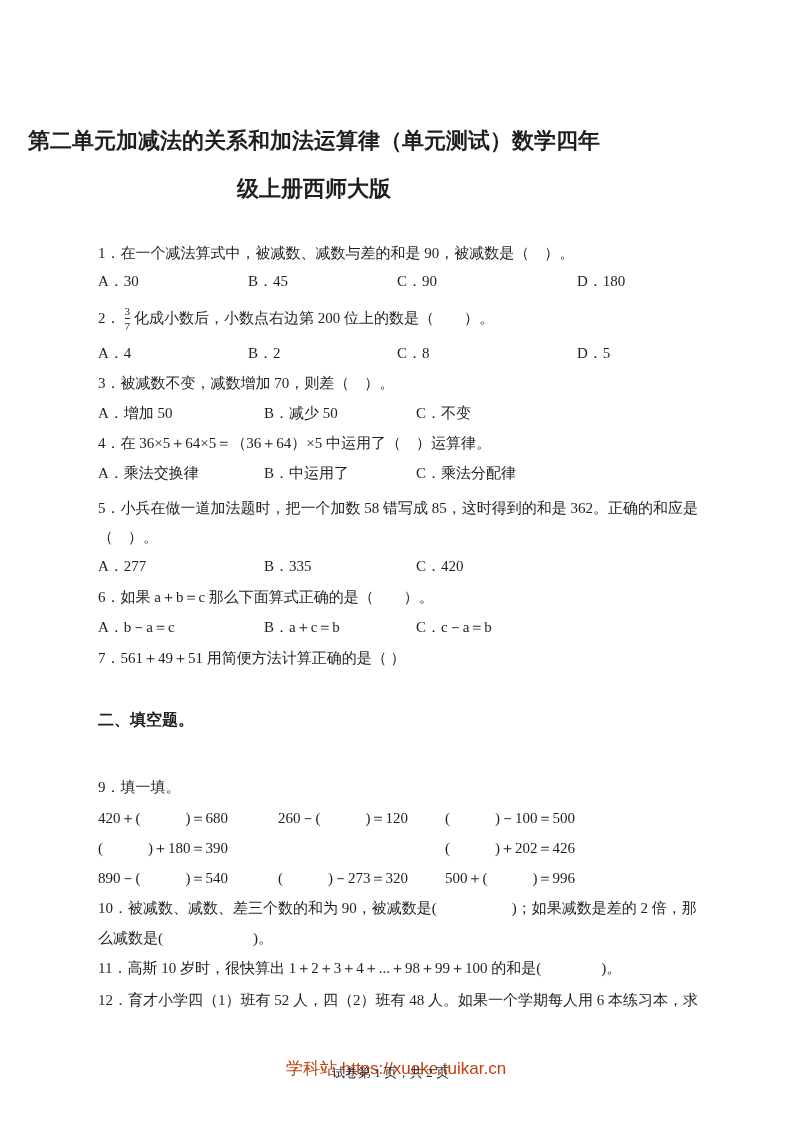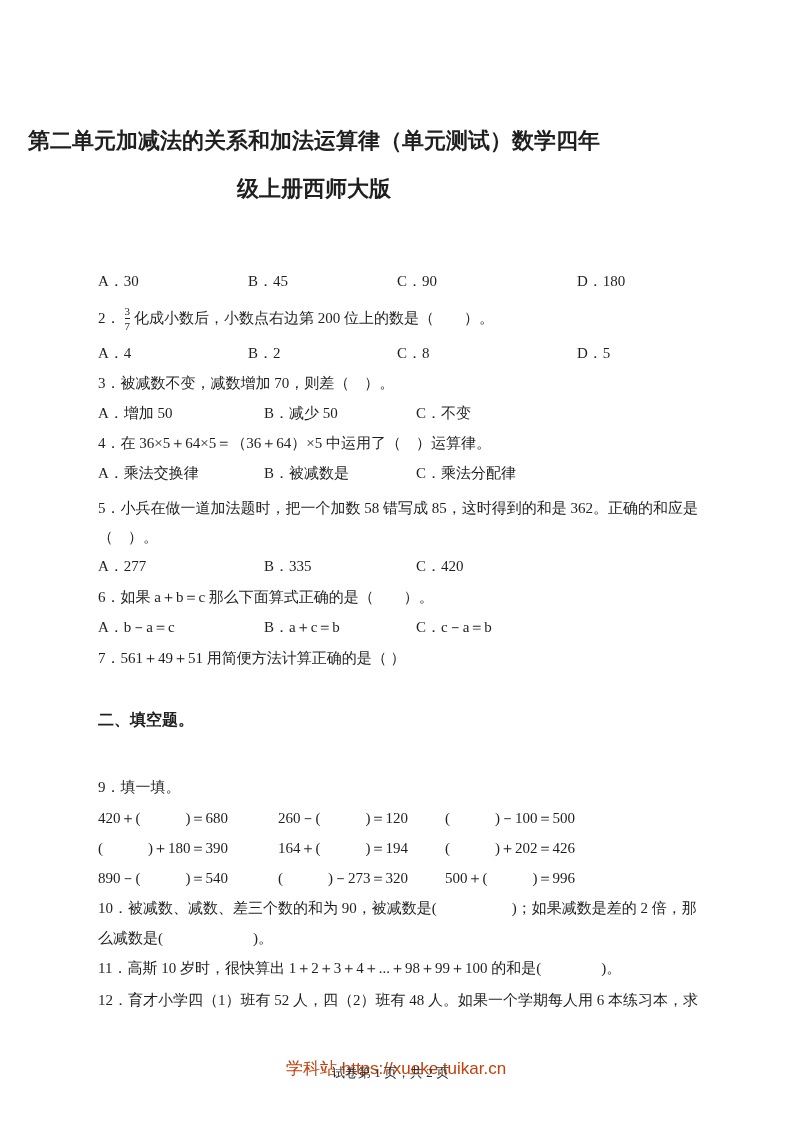--- a/index.html
+++ b/index.html
@@ -44,20 +44,21 @@
 </style>
 </head>
 <body>
 
 <div class="page">
 
   <div class="line title" style="top:118px">第二单元加减法的关系和加法运算律（单元测试）数学四年</div>
   <div class="line title" style="top:166px">级上册西师大版</div>
 
 
+  <div class="line" style="top:238px">1．在一个减法算式中，被减数、减数与差的和是 90，被减数是（　）。</div>
   <div class="line" style="top:266px">
     <span class="opt c4-0">A．30</span>
     <span class="opt c4-1">B．45</span>
     <span class="opt c4-2">C．90</span>
     <span class="opt c4-3">D．180</span>
   </div>
 
   <div class="line flexline" style="top:296px">
     <span>2．</span>
     <span class="fr">
@@ -76,21 +77,21 @@
   <div class="line" style="top:368px">3．被减数不变，减数增加 70，则差（　）。</div>
   <div class="line" style="top:398px">
     <span class="opt c3-0">A．增加 50</span>
     <span class="opt c3-1">B．减少 50</span>
     <span class="opt c3-2">C．不变</span>
   </div>
 
   <div class="line" style="top:428px">4．在 36×5＋64×5＝（36＋64）×5 中运用了（　）运算律。</div>
   <div class="line" style="top:458px">
     <span class="opt c3-0">A．乘法交换律</span>
-    <span class="opt c3-1">B．被减数是</span>
+    <span class="opt c3-1">B．中运用了</span>
     <span class="opt c3-2">C．乘法分配律</span>
   </div>
 
   <div class="line" style="top:493px">5．小兵在做一道加法题时，把一个加数 58 错写成 85，这时得到的和是 362。正确的和应是</div>
   <div class="line" style="top:522px">（　）。</div>
   <div class="line" style="top:551px">
     <span class="opt c3-0">A．277</span>
     <span class="opt c3-1">B．335</span>
     <span class="opt c3-2">C．420</span>
   </div>
@@ -108,21 +109,20 @@
 
 
   <div class="line" style="top:772px">9．填一填。</div>
   <div class="line" style="top:803px">
     <span class="opt e-0">420＋(　　　)＝680</span>
     <span class="opt e-1">260－(　　　)＝120</span>
     <span class="opt e-2">(　　　)－100＝500</span>
   </div>
   <div class="line" style="top:833px">
     <span class="opt e-0">(　　　)＋180＝390</span>
-    <span class="opt e-1">164＋(　　　)＝194</span>
     <span class="opt e-2">(　　　)＋202＝426</span>
   </div>
   <div class="line" style="top:863px">
     <span class="opt e-0">890－(　　　)＝540</span>
     <span class="opt e-1">(　　　)－273＝320</span>
     <span class="opt e-2">500＋(　　　)＝996</span>
   </div>
 
   <div class="line" style="top:893px">10．被减数、减数、差三个数的和为 90，被减数是(　　　　　)；如果减数是差的 2 倍，那</div>
   <div class="line" style="top:923px">么减数是(　　　　　　)。</div>

